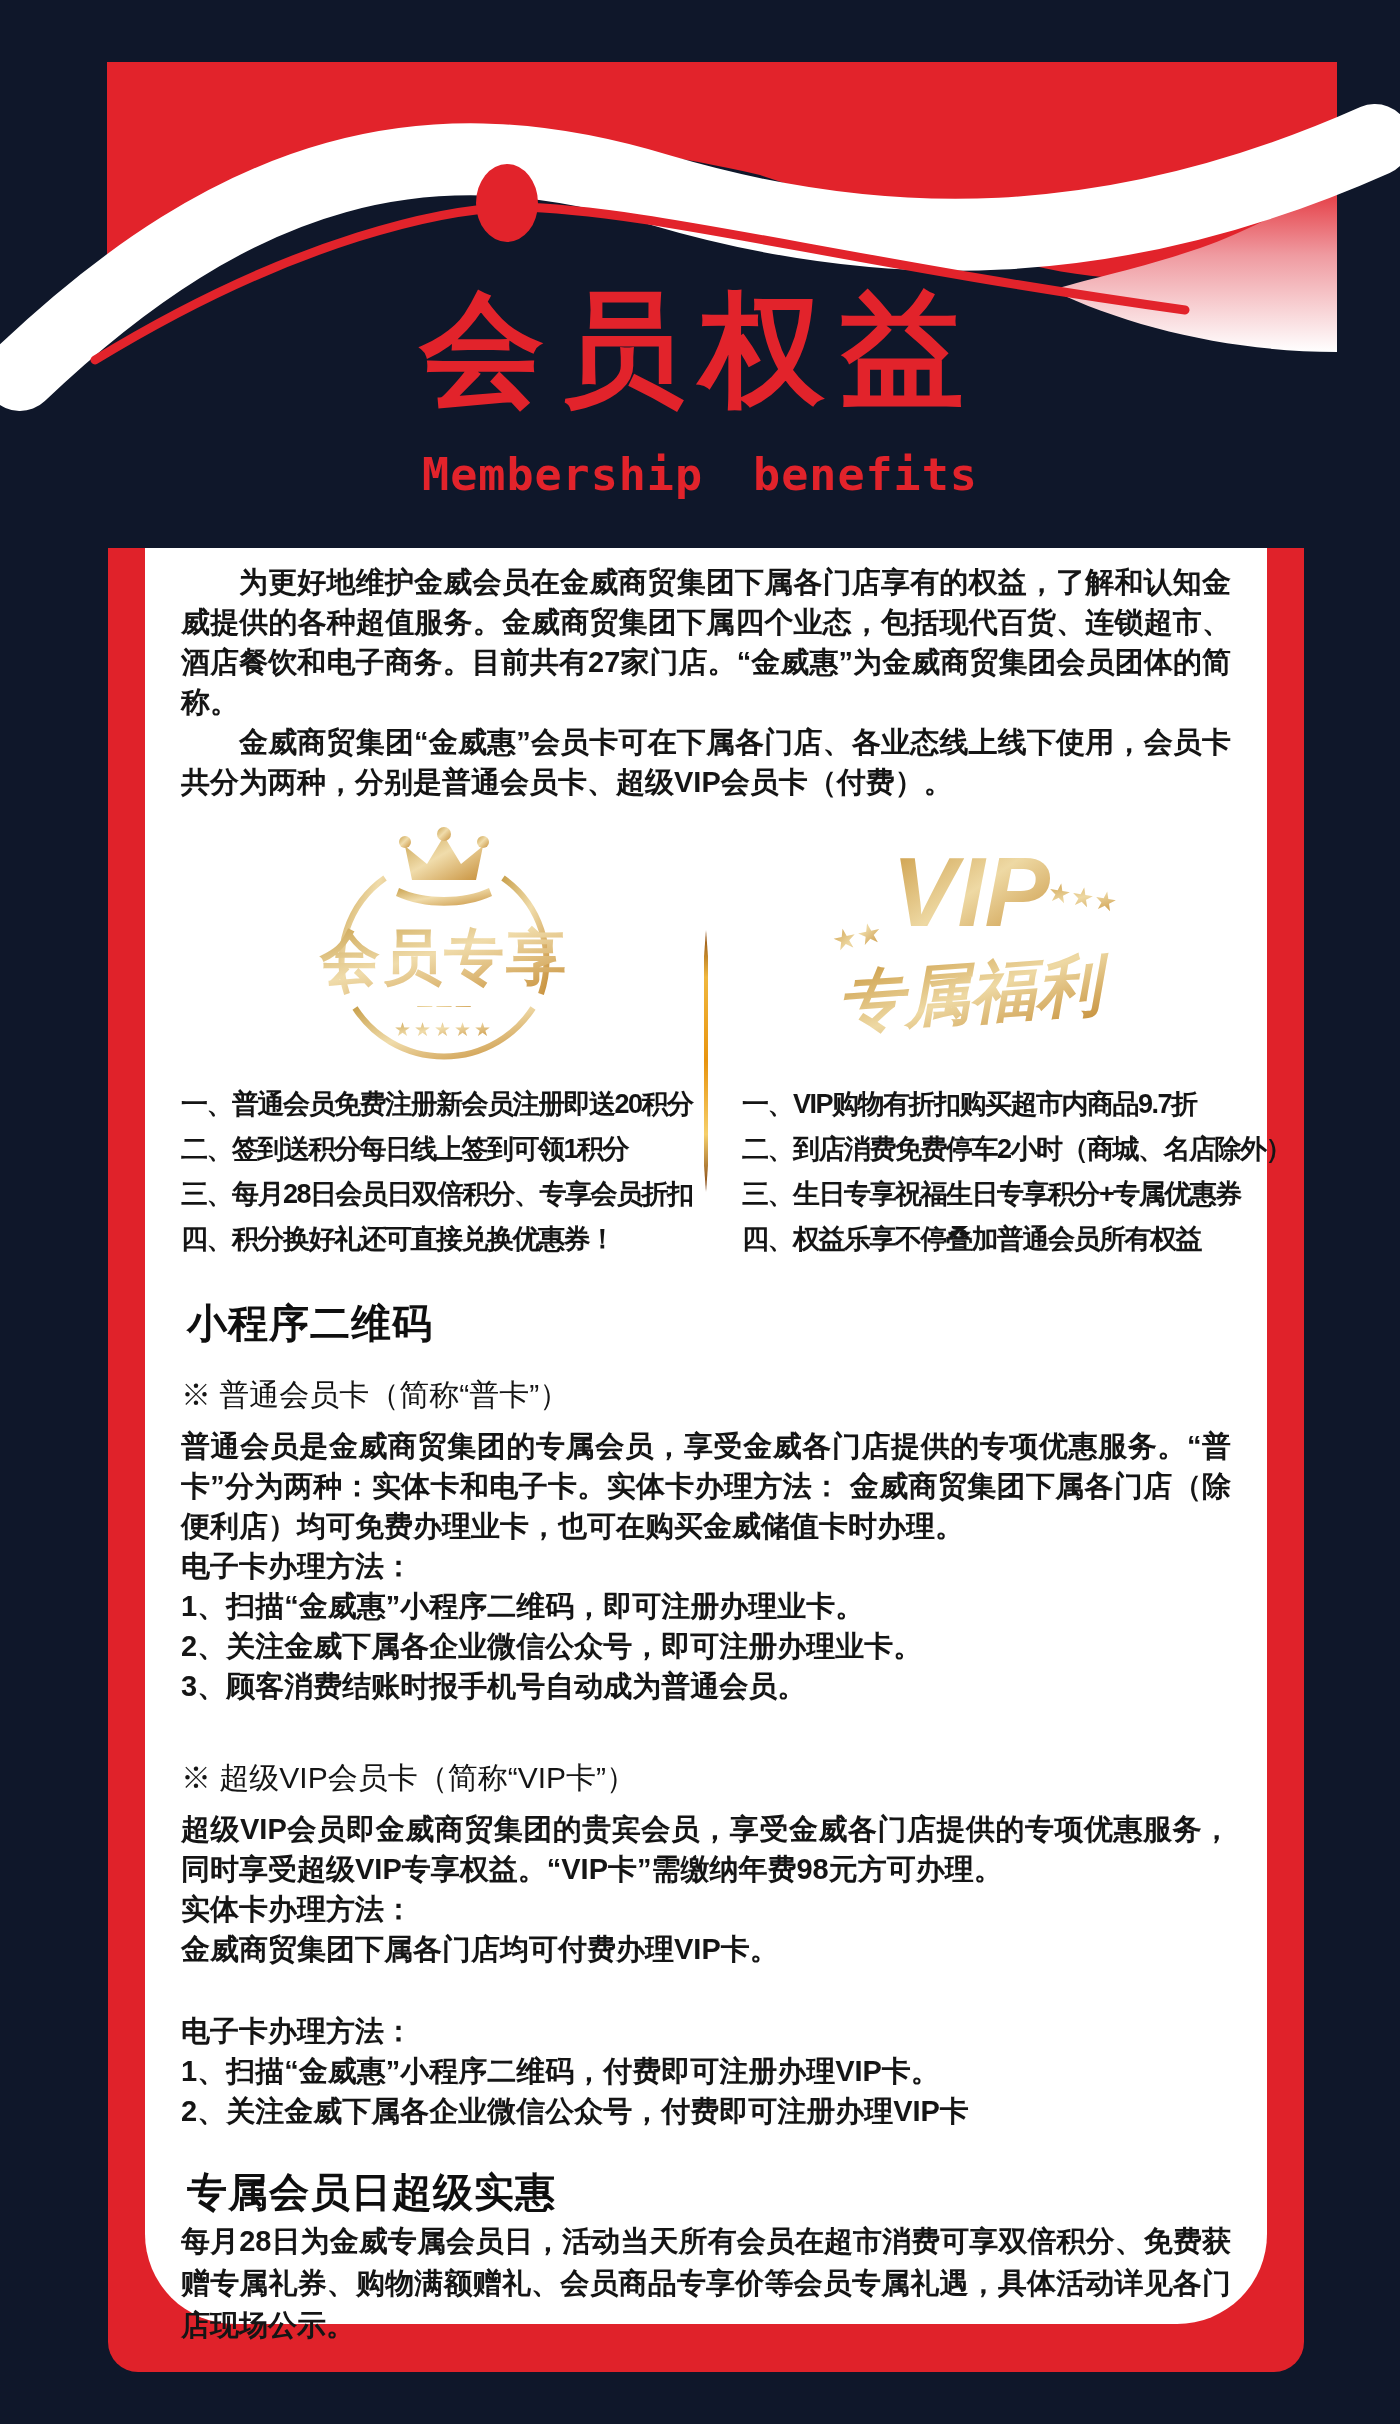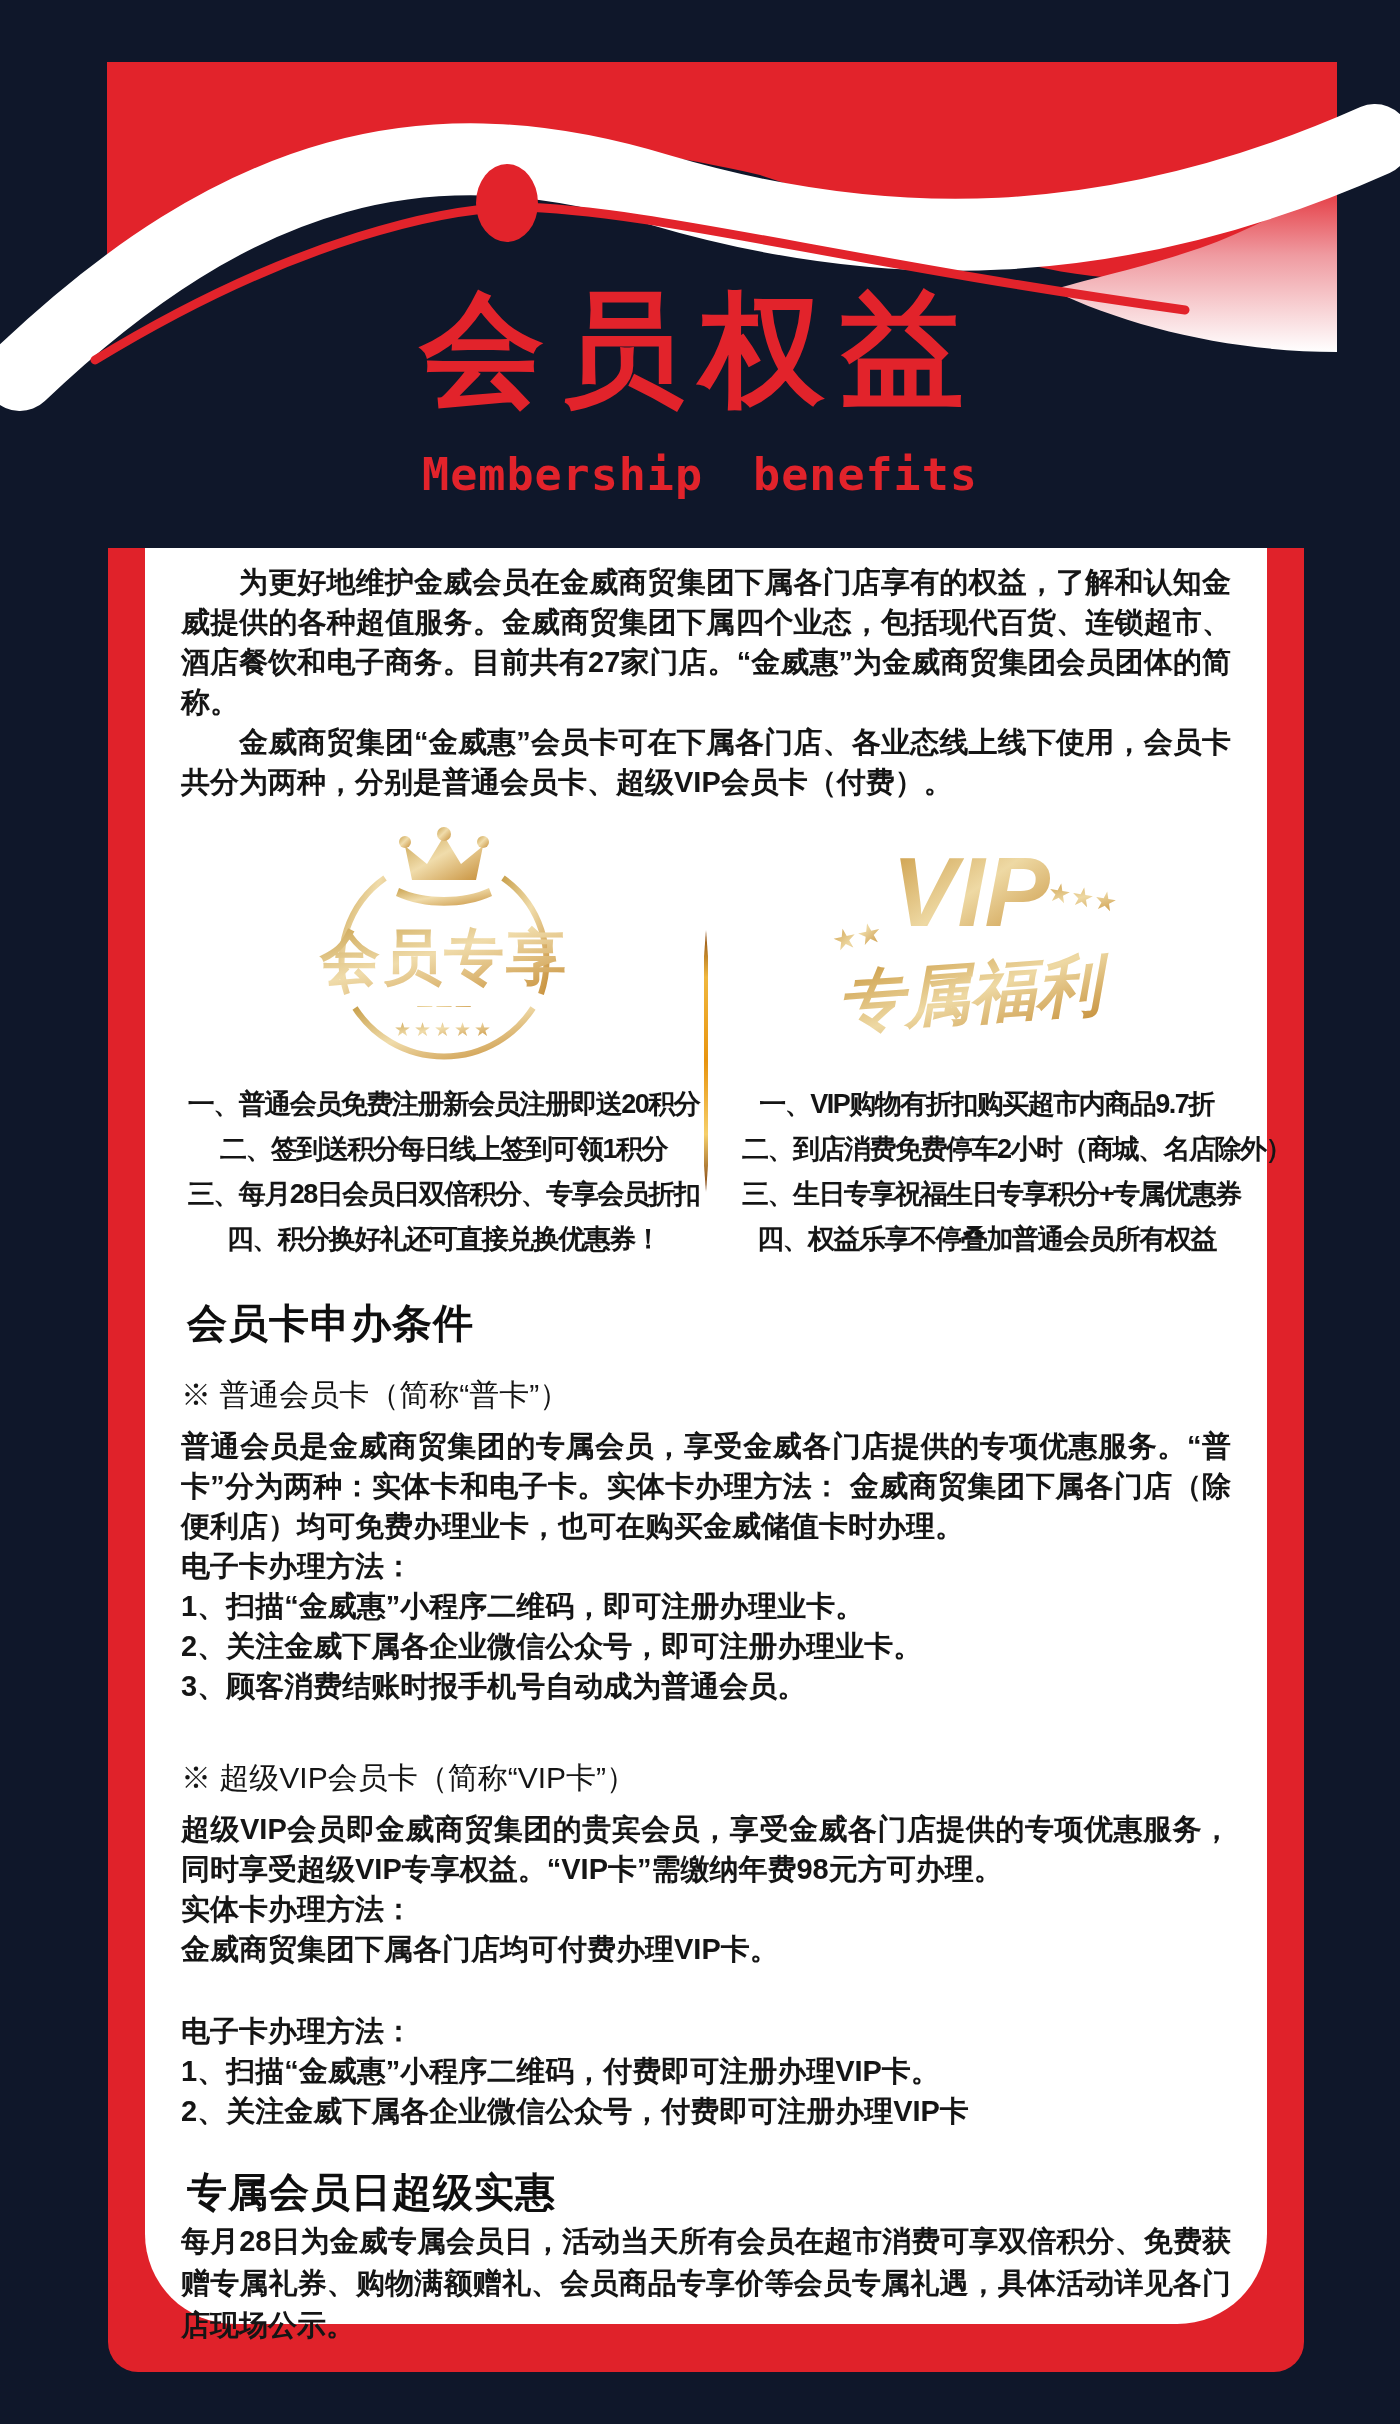--- a/index.html
+++ b/index.html
@@ -45,21 +45,21 @@
   
   .two-col-zone { position:relative; margin-top:24px; }
   .badges-row { display:flex; height:238px; }
   .badge-col { flex:1; display:flex; justify-content:center; align-items:center; }
   .gold-divider {
     position:absolute; left:calc(50% - 2px); top:104px; width:4px; height:262px;
     background:linear-gradient(180deg,#8a4a12 0%,#f0b73e 18%,#e8940f 50%,#f6cf6a 78%,#7a3c0e 100%);
     clip-path:polygon(50% 0,100% 10%,100% 90%,50% 100%,0 90%,0 10%);
   }
   .benefit-lists { display:flex; margin-top:18px; }
-  .benefit-col { width:50%; box-sizing:border-box;text-align:center; }
+  .benefit-col { width:50%; box-sizing:border-box; }
   .benefit-col.right { padding-left:36px; }
   .benefit-item {
     font-size:27px; font-weight:bold; line-height:45px; color:#151515;
     white-space:nowrap; letter-spacing:-1.5px;
   }
 
   
   .section-heading { font-size:40px; font-weight:900; color:#0f0f0f; margin:34px 0 0 6px; letter-spacing:1px; }
   .card-label  { font-size:30px; font-weight:normal; margin-top:24px; }
   .card-desc   { margin-top:10px; }
@@ -158,21 +158,21 @@
             </div>
             <div class="benefit-col right">
               <div class="benefit-item">一、VIP购物有折扣购买超市内商品9.7折</div>
               <div class="benefit-item">二、到店消费免费停车2小时（商城、名店除外）</div>
               <div class="benefit-item">三、生日专享祝福生日专享积分+专属优惠券</div>
               <div class="benefit-item">四、权益乐享不停叠加普通会员所有权益</div>
             </div>
           </div>
         </div>
 
-        <div class="section-heading">会员卡申办条件</div>
+        <div class="section-heading">小程序二维码</div>
 
         <div class="card-label">※ 普通会员卡（简称“普卡”）</div>
         <p class="para card-desc">普通会员是金威商贸集团的专属会员，享受金威各门店提供的专项优惠服务。“普卡”分为两种：实体卡和电子卡。实体卡办理方法： 金威商贸集团下属各门店（除便利店）均可免费办理业卡，也可在购买金威储值卡时办理。</p>
         <div class="method-label">电子卡办理方法：</div>
         <div class="step">1、扫描“金威惠”小程序二维码，即可注册办理业卡。</div>
         <div class="step">2、关注金威下属各企业微信公众号，即可注册办理业卡。</div>
         <div class="step">3、顾客消费结账时报手机号自动成为普通会员。</div>
 
         <div class="card-label gap-lg">※ 超级VIP会员卡（简称“VIP卡”）</div>
         <p class="para card-desc">超级VIP会员即金威商贸集团的贵宾会员，享受金威各门店提供的专项优惠服务，同时享受超级VIP专享权益。“VIP卡”需缴纳年费98元方可办理。</p>

